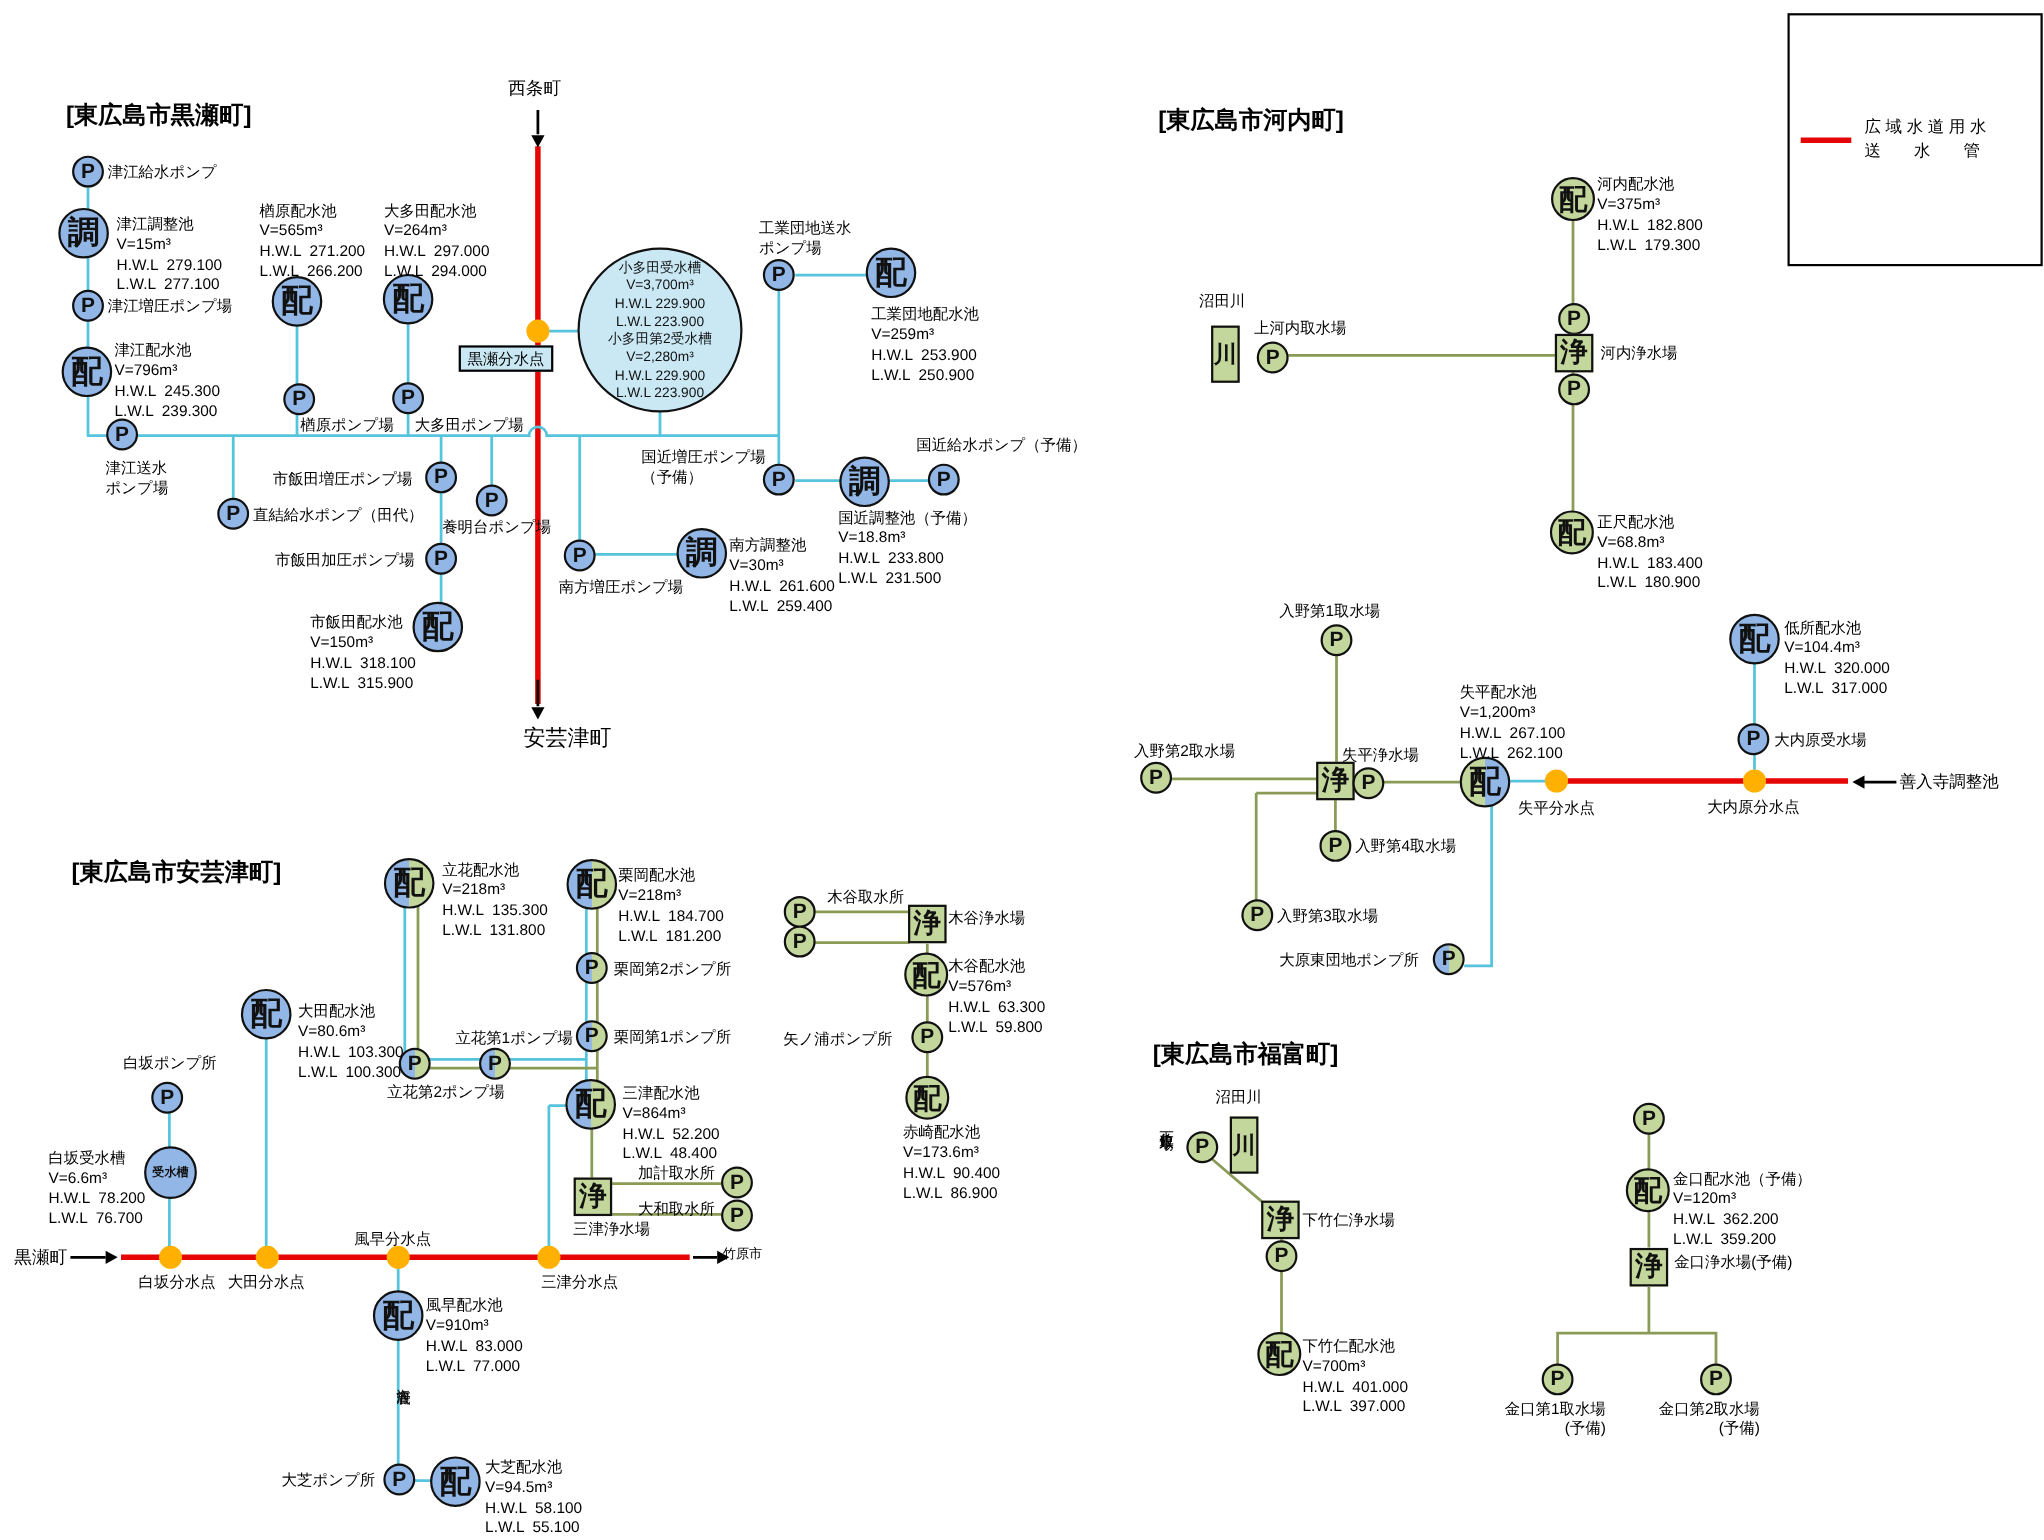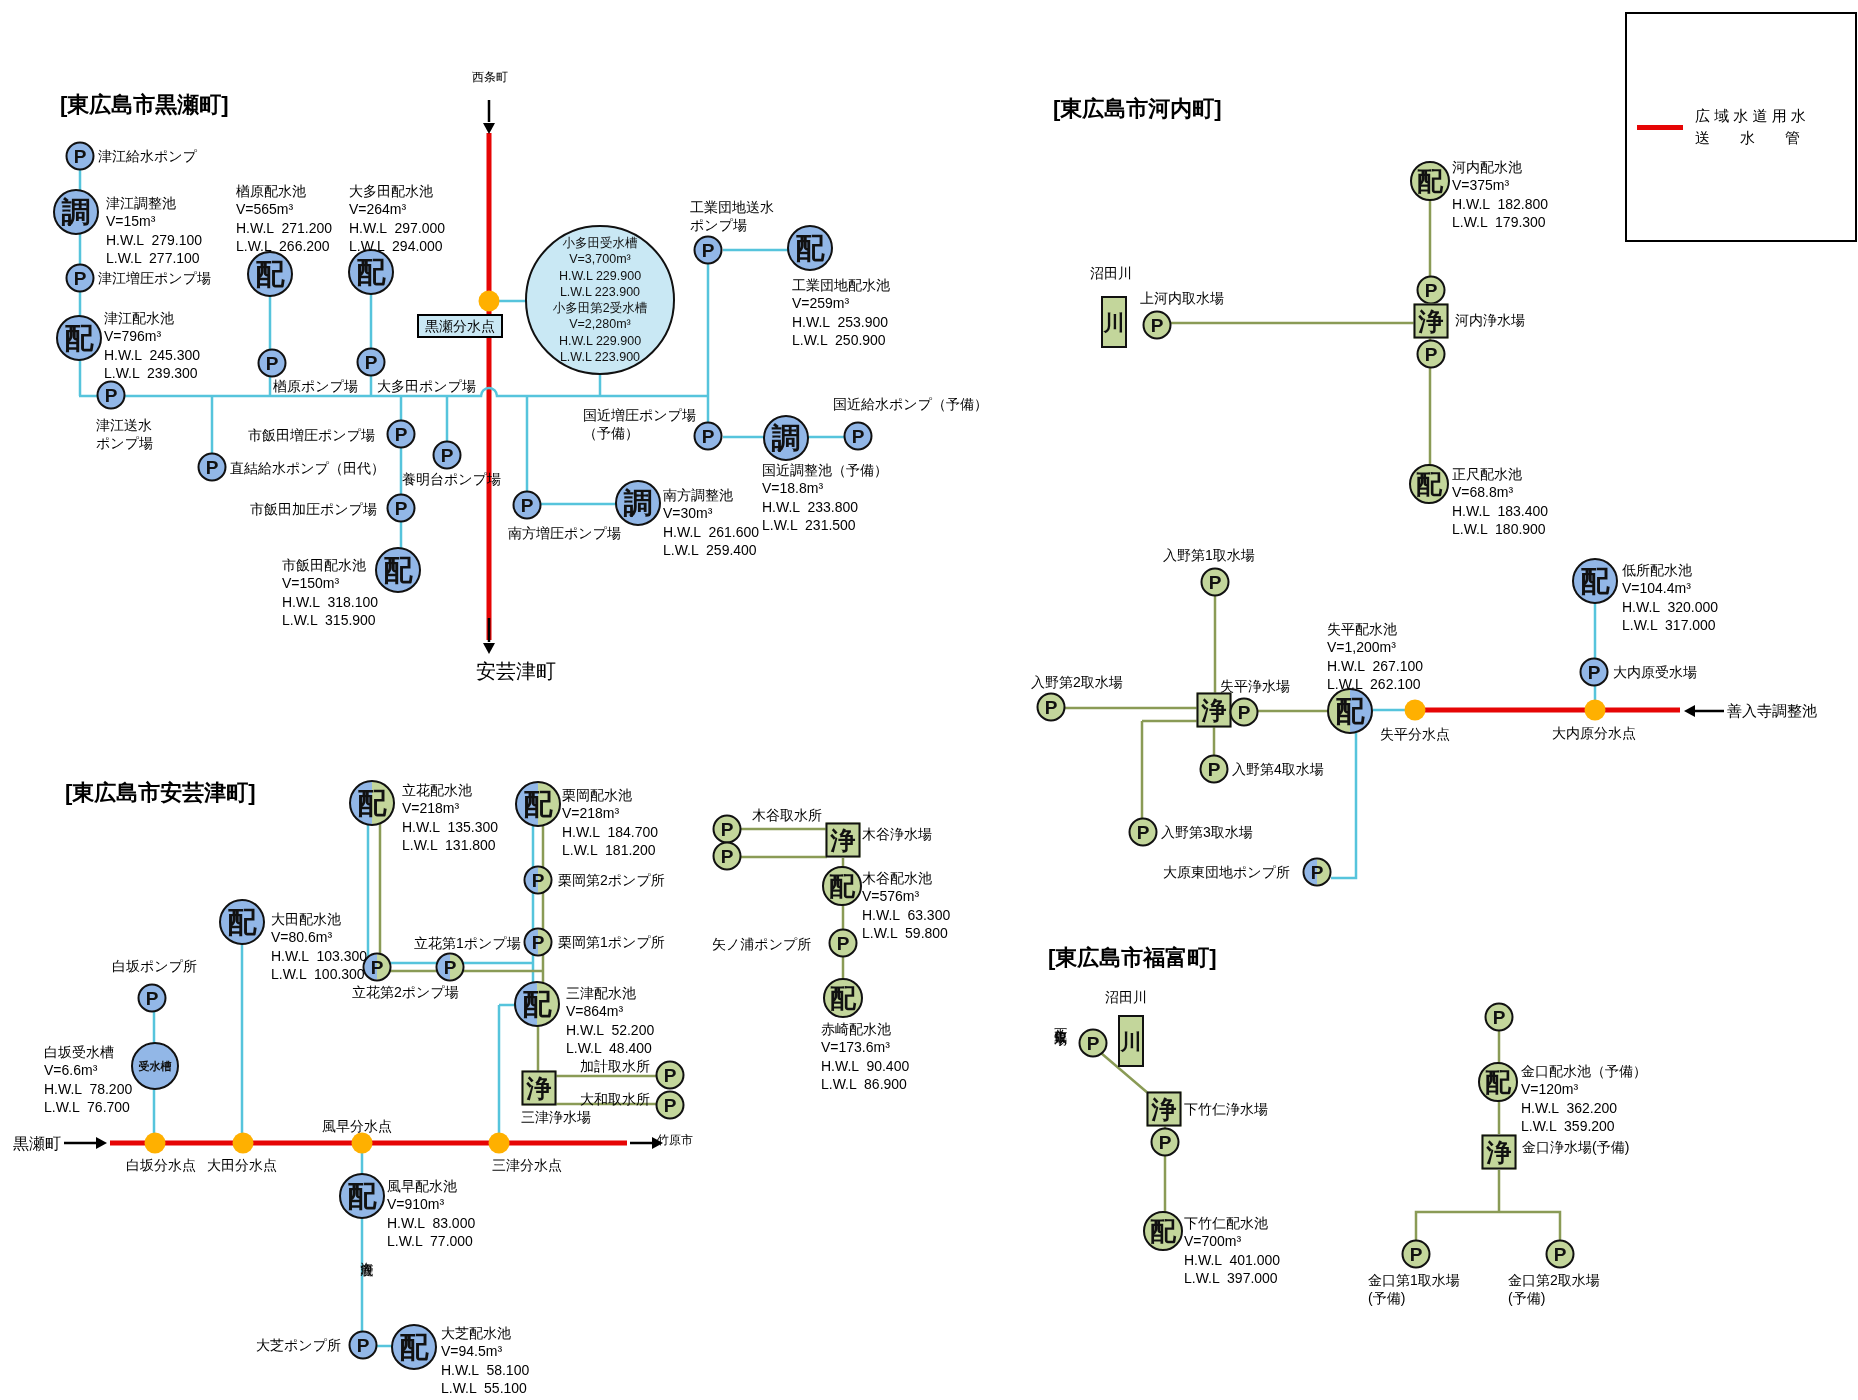--- a/index.html
+++ b/index.html
@@ -14,21 +14,21 @@
   .sz-m{width:40px;height:40px;font-size:26px;}
   .sz-uke{width:48px;height:48px;font-size:11px;font-weight:bold;}
   .sz-big{width:150px;height:150px;font-size:12.5px;font-weight:normal;white-space:pre;
           text-align:center;line-height:1.3;background:#c9e8f4;}
   .box{border-radius:0;width:35px;height:35px;font-size:25px;background:#c3d69b;}
   .river{border-radius:0;width:26px;height:52px;font-size:21px;background:#c3d69b;}
   .c-green{background:#c3d69b;}
   .c-split{background:linear-gradient(90deg,#92b7e7 50%,#c3d69b 50%);}
   .c-split-r{background:linear-gradient(90deg,#c3d69b 50%,#92b7e7 50%);}
   .lb{position:absolute;font-size:14px;line-height:1.32;white-space:pre;z-index:4;}
-  .ctr{text-align:left;}
+  .ctr{text-align:right;}
   .vert{writing-mode:vertical-rl;text-orientation:upright;letter-spacing:1px;}
   .ttl{position:absolute;font-size:22px;font-weight:bold;white-space:pre;z-index:4;}
   .dot{position:absolute;width:21px;height:21px;border-radius:50%;background:#ffb000;
        transform:translate(-50%,-50%);z-index:5;}
   .tag{position:absolute;background:#c9e8f4;border:2px solid #000;font-size:14px;
        padding:0 6px;line-height:20px;z-index:4;white-space:pre;}
   
   #legend{position:absolute;left:1625px;top:12px;width:232px;height:230px;border:2px solid #000;
           background:#fff;display:flex;flex-direction:column;z-index:6;box-sizing:border-box;}
   .leg-row{display:flex;align-items:center;gap:12px;padding:0 10px;border-top:2px solid #000;flex:1;}
@@ -59,21 +59,21 @@
   <div id="legend">
     <div class="leg-row">
       <span class="leg-sym">
           <span class="leg-line"></span>
         </span>
       <span class="leg-txt"><span>広 域 水 道 用 水</span><br><span>送　　水　　管</span></span>
     </div>
   </div>
 
   <div class="ttl" style="left:60px;top:90px">[東広島市黒瀬町]</div>
-  <div class="lb" style="left:472px;top:70px;font-size:12px">西条町</div>
+  <div class="lb" style="left:462px;top:70px;font-size:16px">西条町</div>
   <div class="lb" style="left:476px;top:658px;font-size:20px">安芸津町</div>
 
   <div class="n sz-s" style="left:80px;top:156px">P</div>
   <div class="lb" style="left:98px;top:147px">津江給水ポンプ</div>
   <div class="n sz-l" style="left:76px;top:212px">調</div>
   <div class="lb" style="left:106px;top:194px">津江調整池
 V=15m³
 H.W.L  279.100
 L.W.L  277.100</div>
   <div class="n sz-s" style="left:80px;top:278px">P</div>

